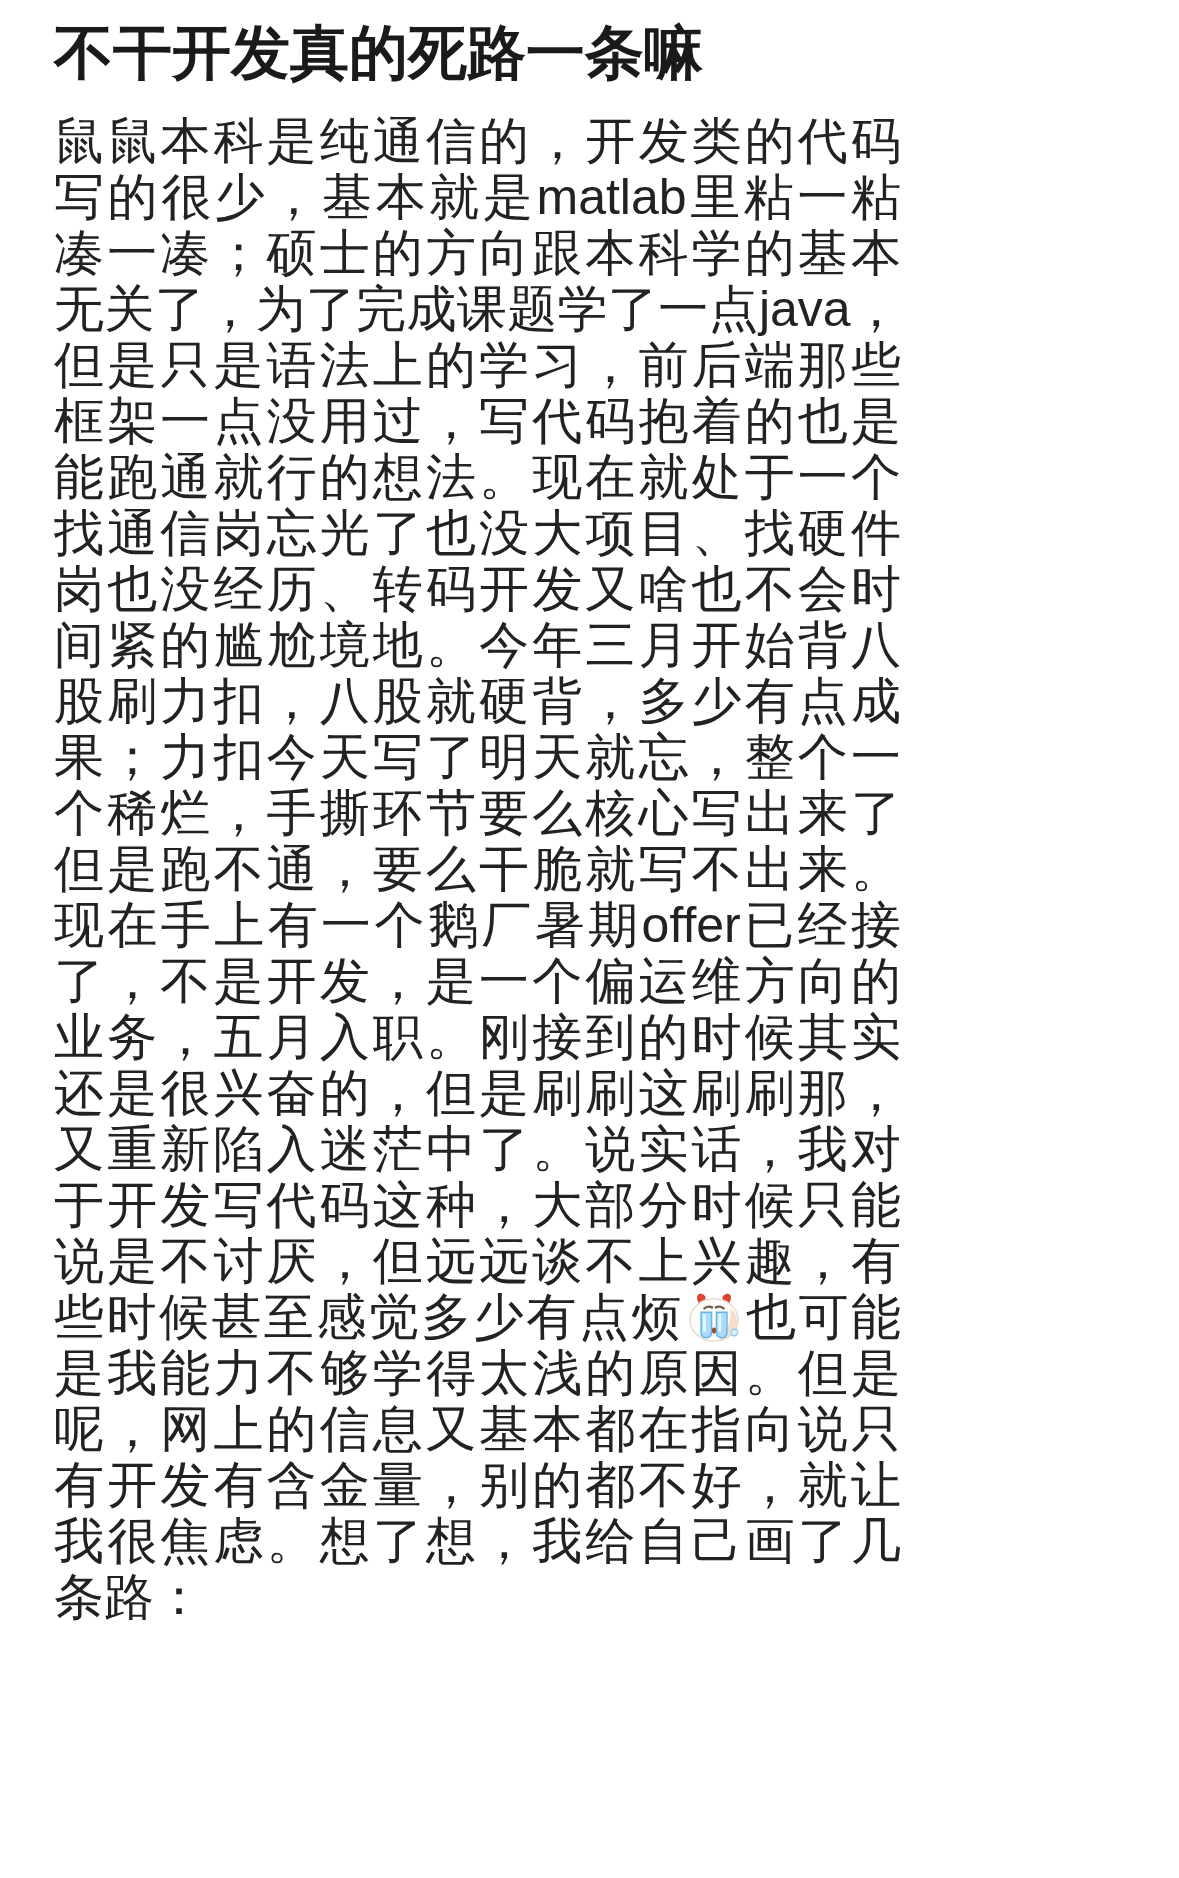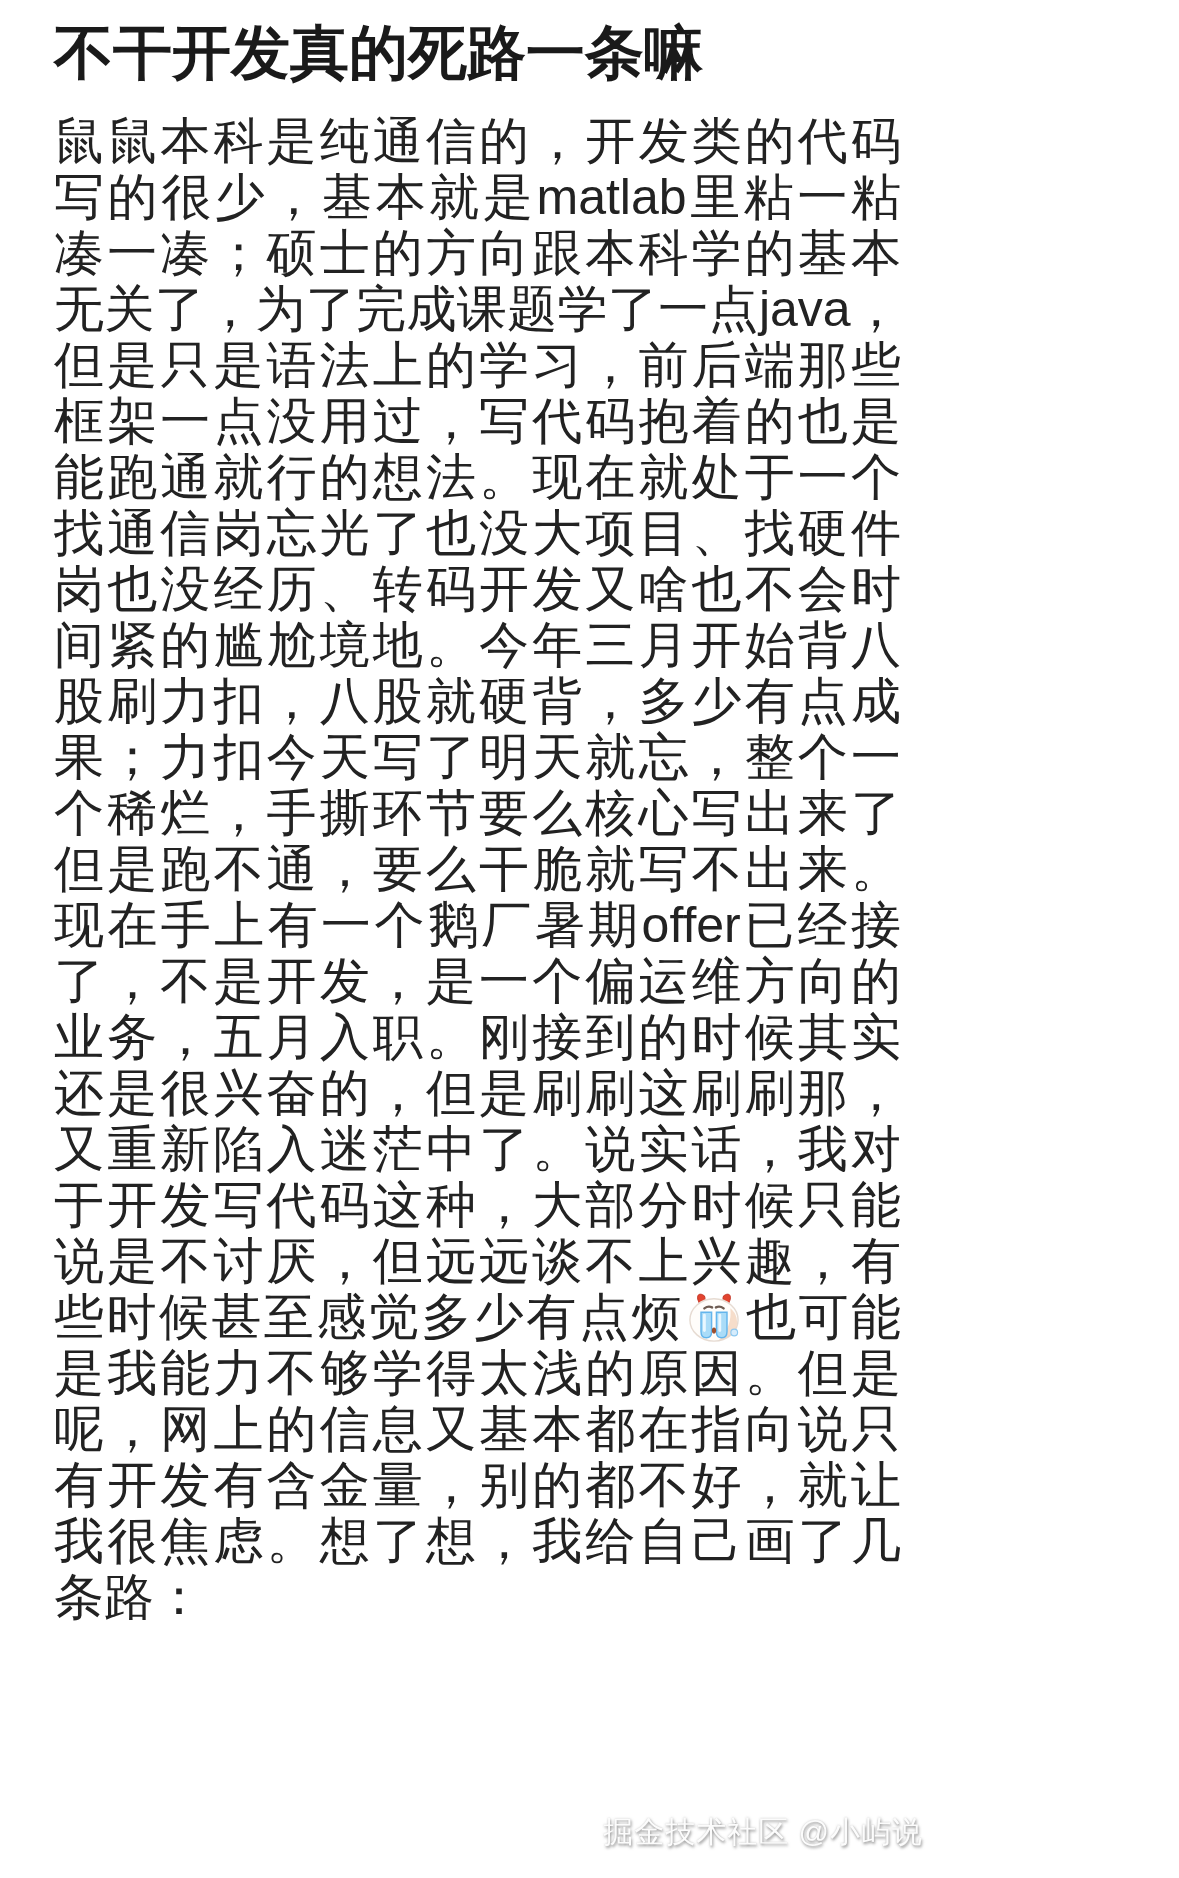--- a/index.html
+++ b/index.html
@@ -74,15 +74,14 @@
         <path d="M16.5 21 h11 v20 q0 6.5 -5.5 6.5 q-5.5 0 -5.5 -6.5 Z" fill="#aadcf8" stroke="#64b5ec" stroke-width="1.5"></path>
         <path d="M32.5 21 h11 v20 q0 6.5 -5.5 6.5 q-5.5 0 -5.5 -6.5 Z" fill="#aadcf8" stroke="#64b5ec" stroke-width="1.5"></path>
         <path d="M20 24 v16" stroke="#e9f7ff" stroke-width="3" stroke-linecap="round"></path>
         <path d="M36 24 v16" stroke="#e9f7ff" stroke-width="3" stroke-linecap="round"></path>
 
         <ellipse cx="30" cy="40" rx="2.2" ry="3.2" fill="#9c4f2e"></ellipse>
 
         <circle cx="51" cy="42" r="3.5" fill="#d6ecfc" stroke="#8cc8f0" stroke-width="1.2"></circle>
       </svg></span><span>也可能是我能力不够学得太浅的原因。但是呢，网上的信息又基本都在指向说只有开发有含金量，别的都不好，就让我很焦虑。想了想，我给自己画了几条路：</span></p>
 
-  <div class="watermark">掘金技术社区 @小屿说</div>
 
 </div>
 
 </body></html>

